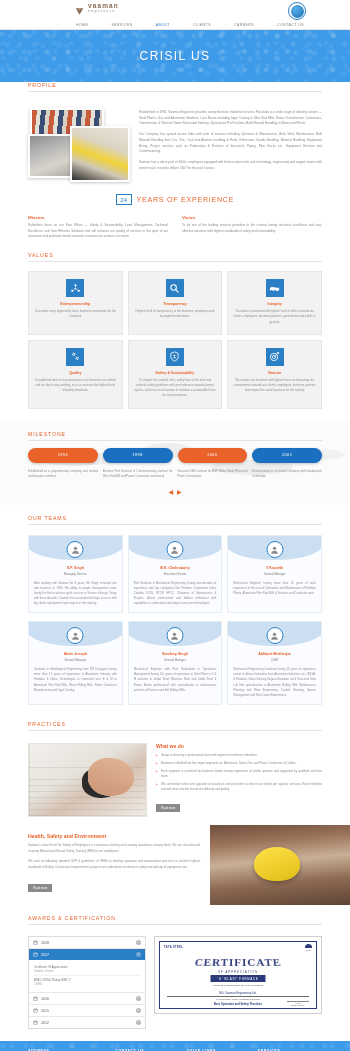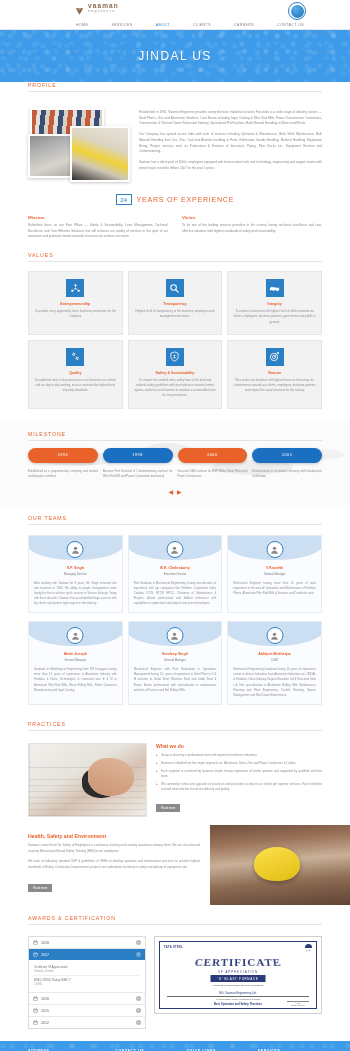--- a/index.html
+++ b/index.html
@@ -405,21 +405,21 @@
     <span class="nav-item">HOME</span>
     <span class="nav-item">SERVICES</span>
     <span class="nav-item active">ABOUT</span>
     <span class="nav-item">CLIENTS</span>
     <span class="nav-item">CAREERS</span>
     <span class="nav-item">CONTACT US</span>
   </div>
 </div>
 
 <div class="hero">
-  <div class="hero-title">JINDAL US</div>
+  <div class="hero-title">CRISIL US</div>
 </div>
 
 <div class="page">
 
   <div class="sec">
     <div class="sec-head">PROFILE</div>
     <div class="profile-wrap">
       <div class="profile-imgs">
         <div class="ph ph1"></div>
         <div class="ph ph2"></div>

